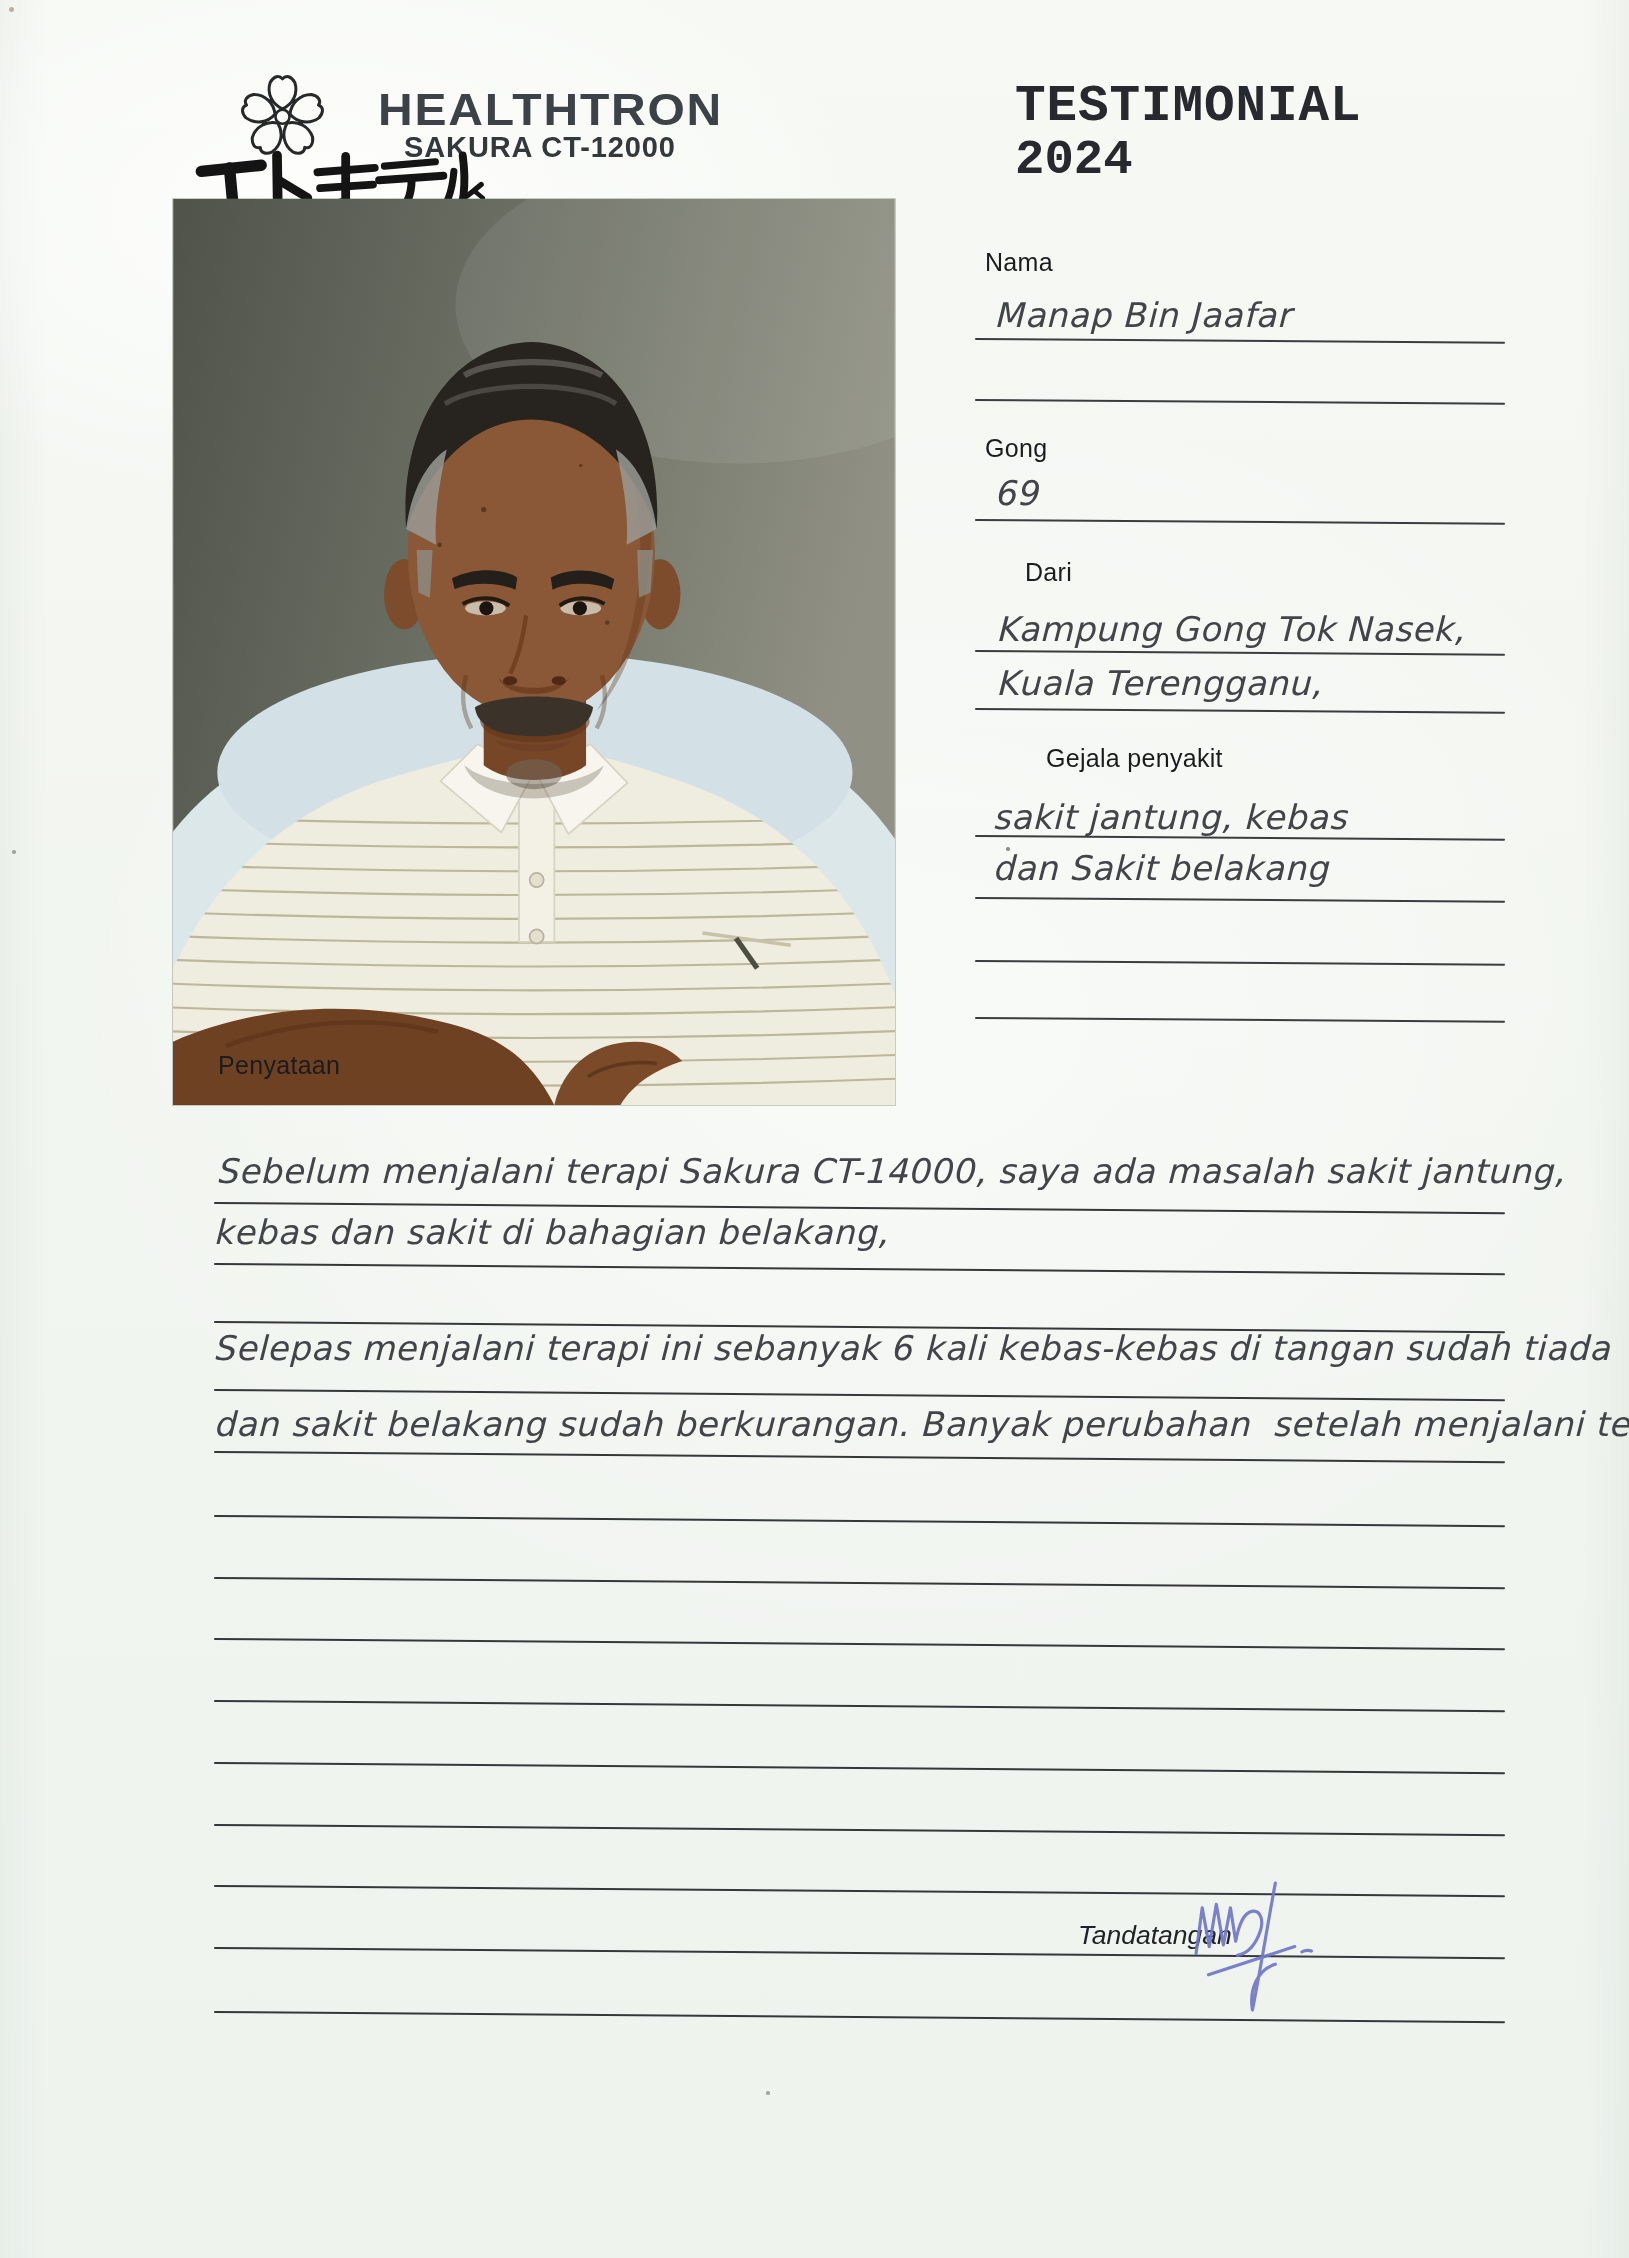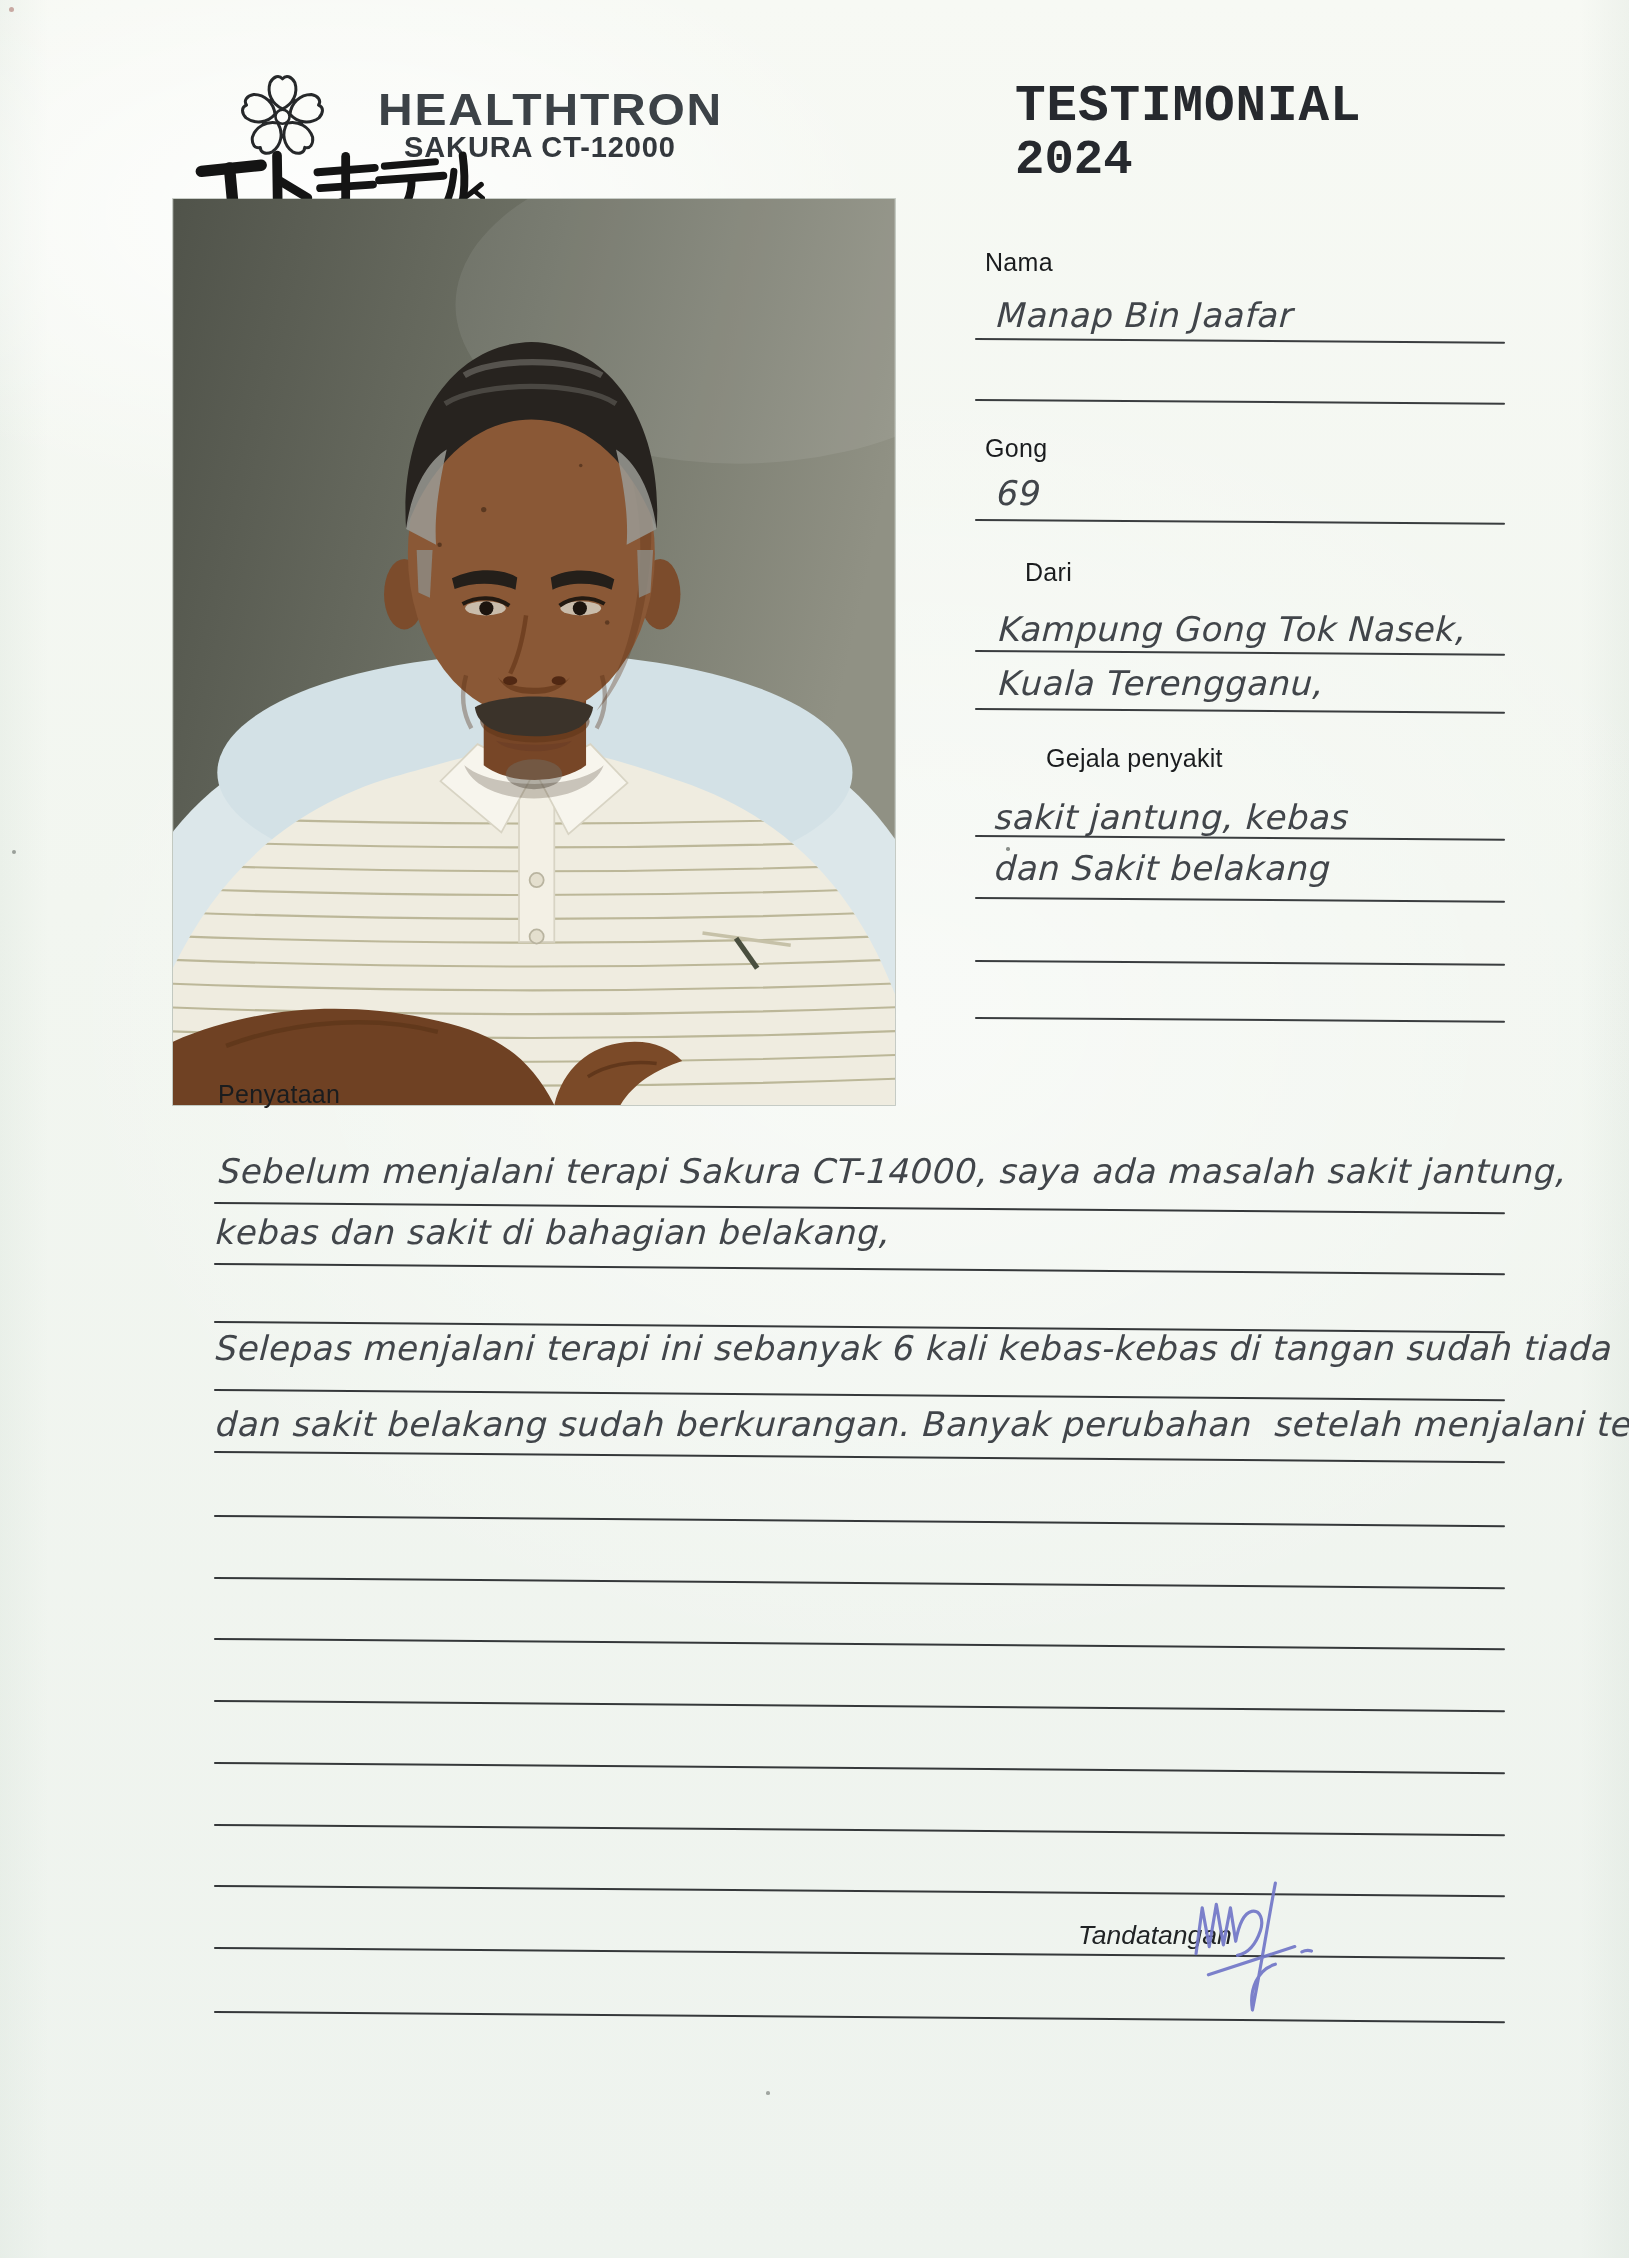--- a/index.html
+++ b/index.html
@@ -193,21 +193,21 @@
   <div class="rule-r" style="top:708px;"></div>
 
   <div class="lbl" style="left:1022px;top:744px;margin-left:24px;">Gejala penyakit</div>
   <div class="hw hw-f" style="left:995px;top:797px;">sakit jantung, kebas</div>
   <div class="rule-r" style="top:835px;"></div>
   <div class="hw hw-f" style="left:995px;top:848px;">dan Sakit belakang</div>
   <div class="rule-r" style="top:897px;"></div>
   <div class="rule-r" style="top:960px;"></div>
   <div class="rule-r" style="top:1017px;"></div>
 
-  <div class="lbl" style="left:218px;top:1080px;">Penyataan</div>
+  <div class="lbl" style="left:218px;top:1051px;">Penyataan</div>
 
   <div class="hw hw-s" style="left:219px;top:1151px;">Sebelum menjalani terapi Sakura CT-14000, saya ada masalah sakit jantung,</div>
   <div class="rule" style="top:1202px;"></div>
   <div class="hw hw-s" style="left:216px;top:1212px;">kebas dan sakit di bahagian belakang,</div>
   <div class="rule" style="top:1263px;"></div>
   <div class="rule" style="top:1321px;"></div>
   <div class="hw hw-s" style="left:216px;top:1328px;">Selepas menjalani terapi ini sebanyak 6 kali kebas-kebas di tangan sudah tiada</div>
   <div class="rule" style="top:1389px;"></div>
   <div class="hw hw-s" style="left:216px;top:1404px;">dan sakit belakang sudah berkurangan. Banyak perubahan  setelah menjalani terapi ini.</div>
   <div class="rule" style="top:1451px;"></div>

